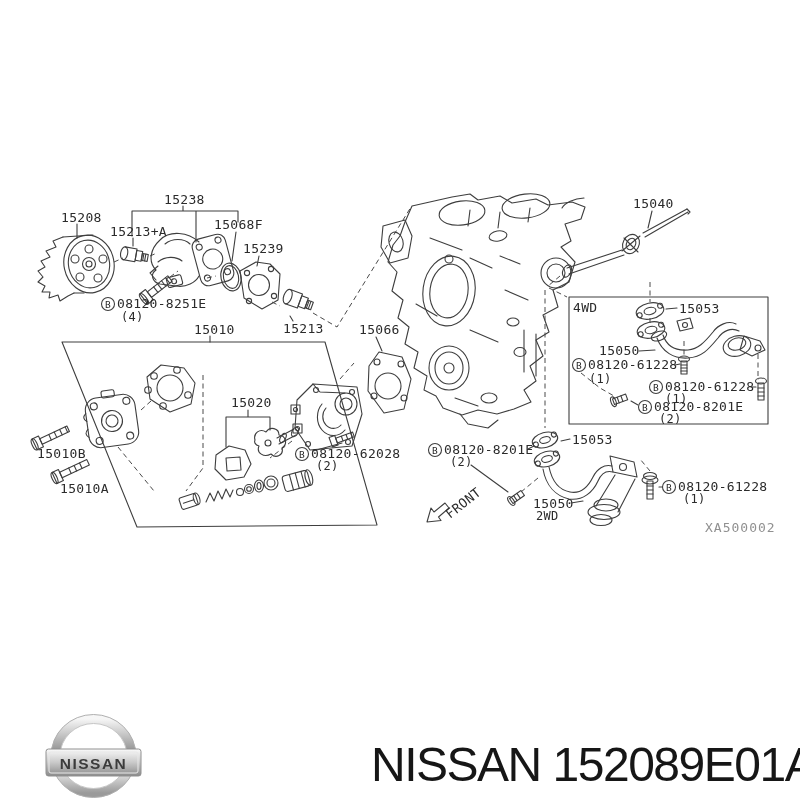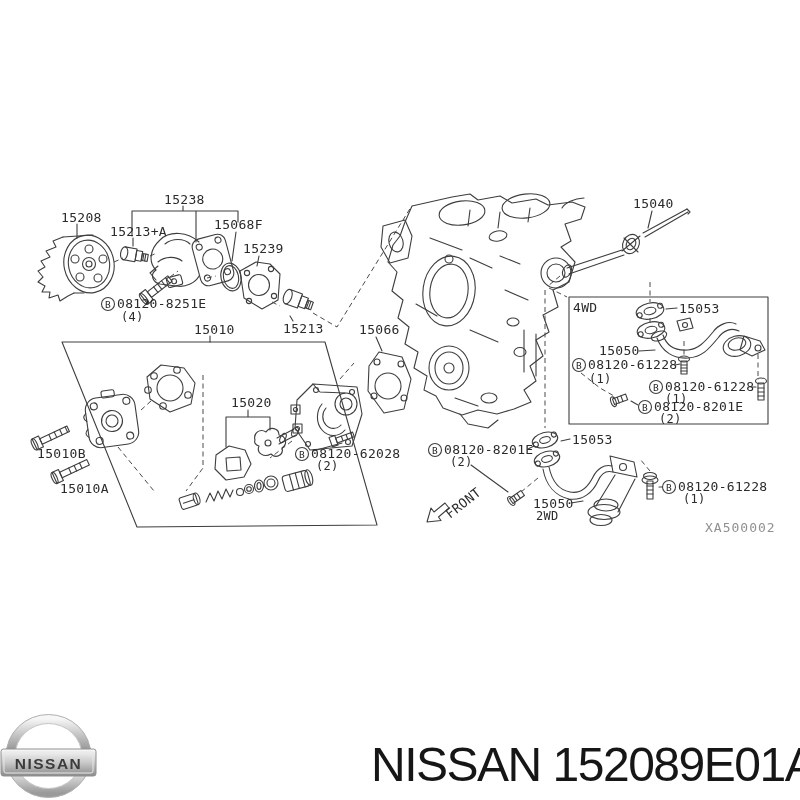--- a/index.html
+++ b/index.html
@@ -9,21 +9,21 @@
   .s{fill:none;stroke:#3e3e3e;stroke-width:1.1;stroke-linejoin:round;stroke-linecap:round;}
   .d{fill:none;stroke:#4a4a4a;stroke-width:1;stroke-dasharray:5 3.5;stroke-linecap:butt;}
   text{font-family:"DejaVu Sans Mono",monospace;font-size:13px;fill:#2b2b2b;letter-spacing:.3px;}
   .qty{font-size:12px;}
   .bletter{font-size:9.5px;text-anchor:middle;}
   .ref{fill:#909090;letter-spacing:1px;}
   .boxlbl{font-size:13px;}
   #footer-text{position:absolute;left:371px;top:737px;width:425px;
       font-family:"Liberation Sans",sans-serif;font-size:48px;letter-spacing:-1.5px;
       color:#161616;white-space:nowrap;}
-  #logo-wrap{position:absolute;left:0px;top:710px;width:100px;height:90px;}
+  #logo-wrap{position:absolute;left:0px;top:710px;width:100px;height:90px;padding-left:45px;}
 </style>
 </head>
 <body>
 
 <div id="page">
 
 <svg id="diagram" width="800" height="705" viewBox="0 0 800 705">
 
   <g>
     <path class="s" d="M63,237 L53,241 L56,247 L46,251 L50,257 L41,261 L45,267 L38,271 L43,277 L38,282 L45,286 L42,292 L50,292 L49,298 L58,295 L60,301 L68,296 L74,293"></path>

